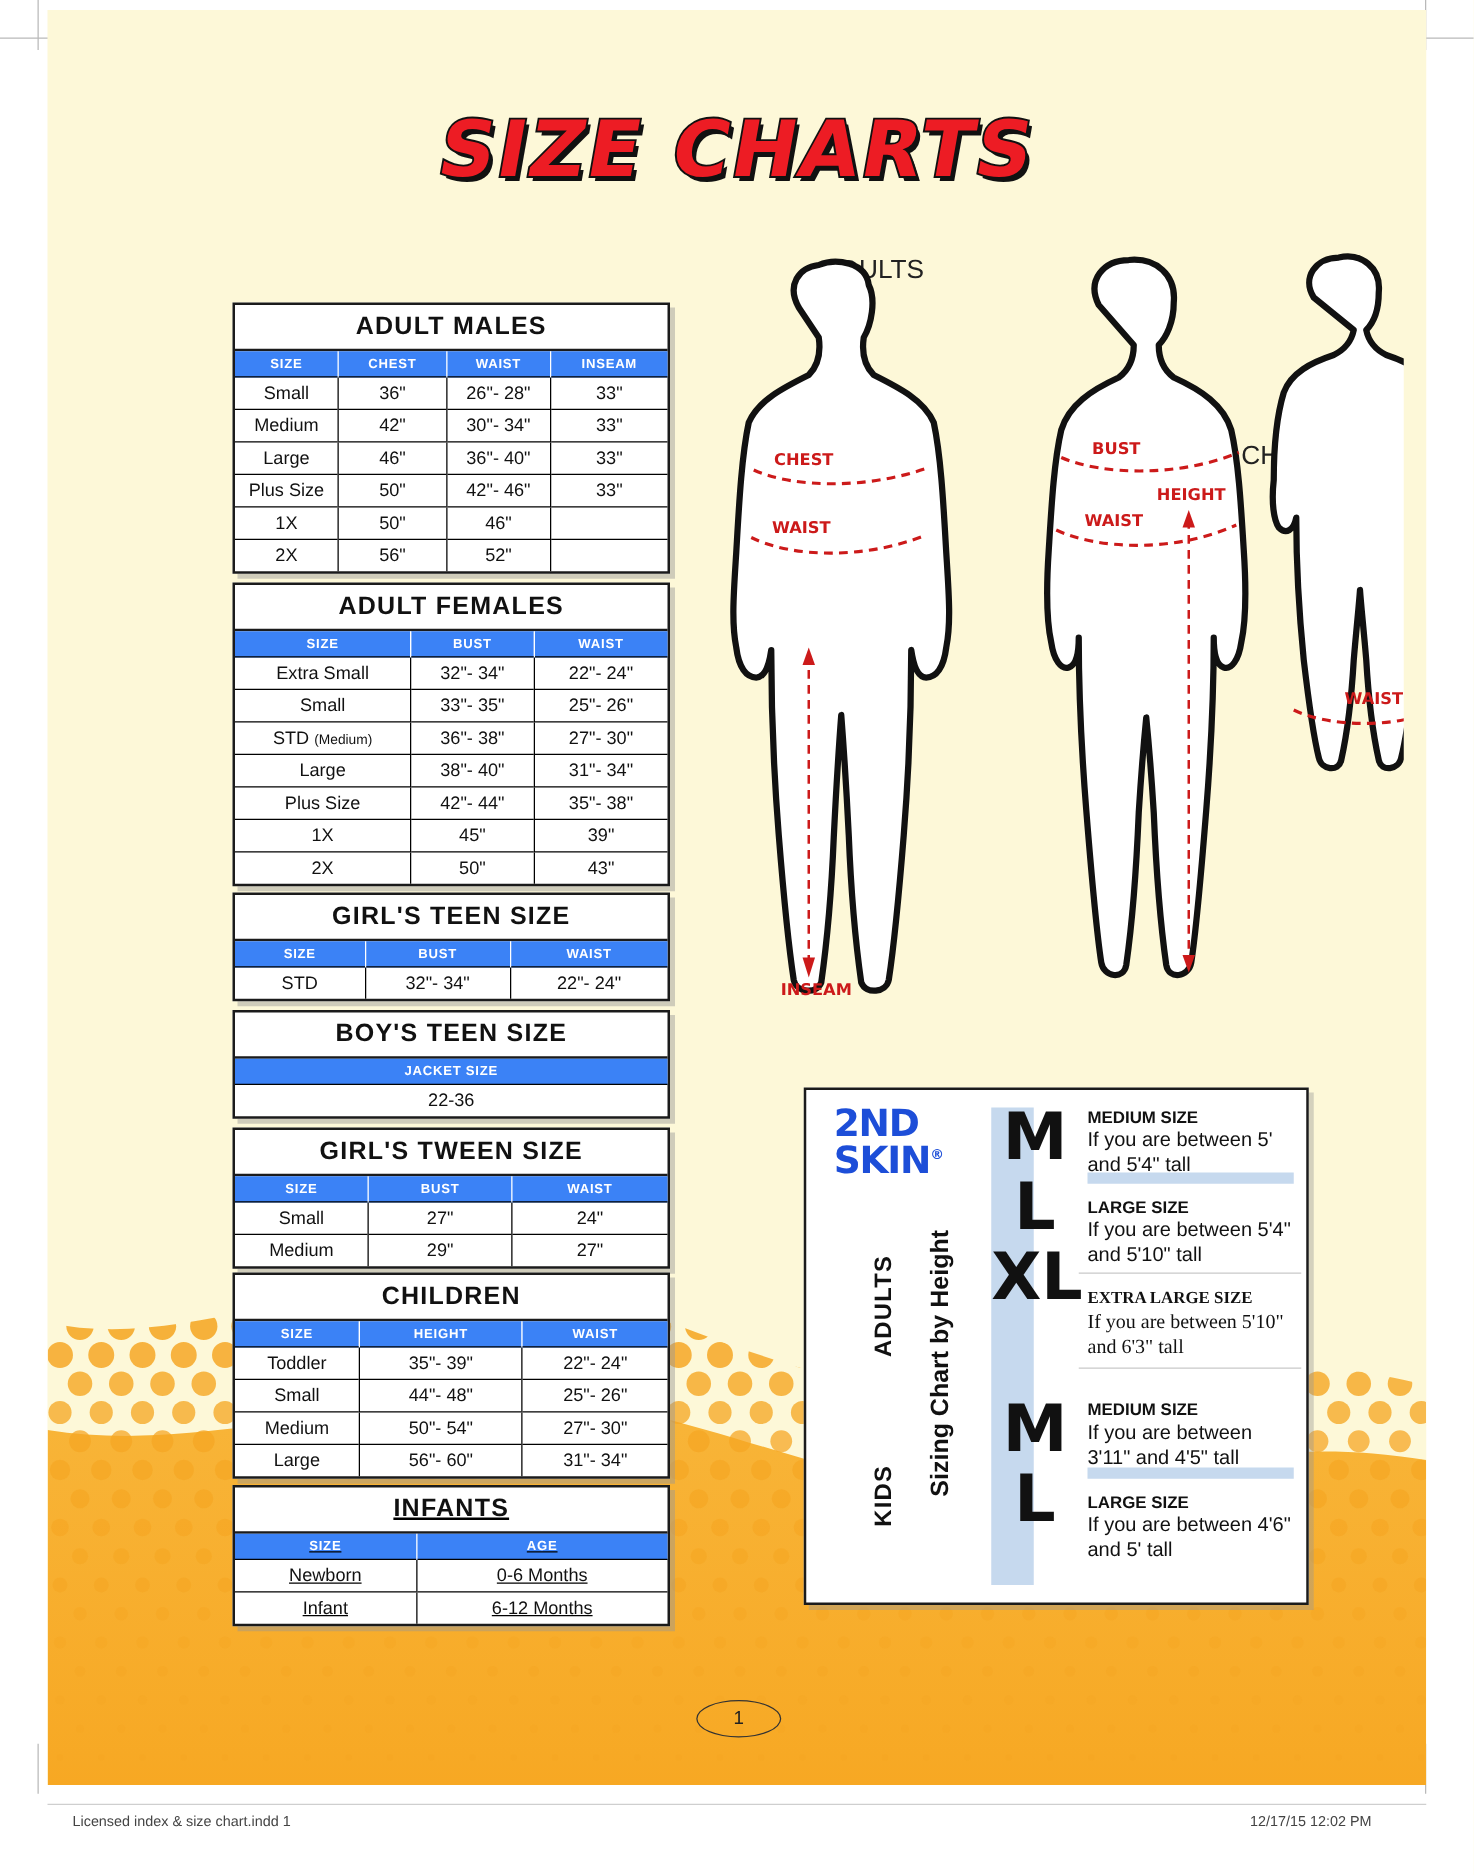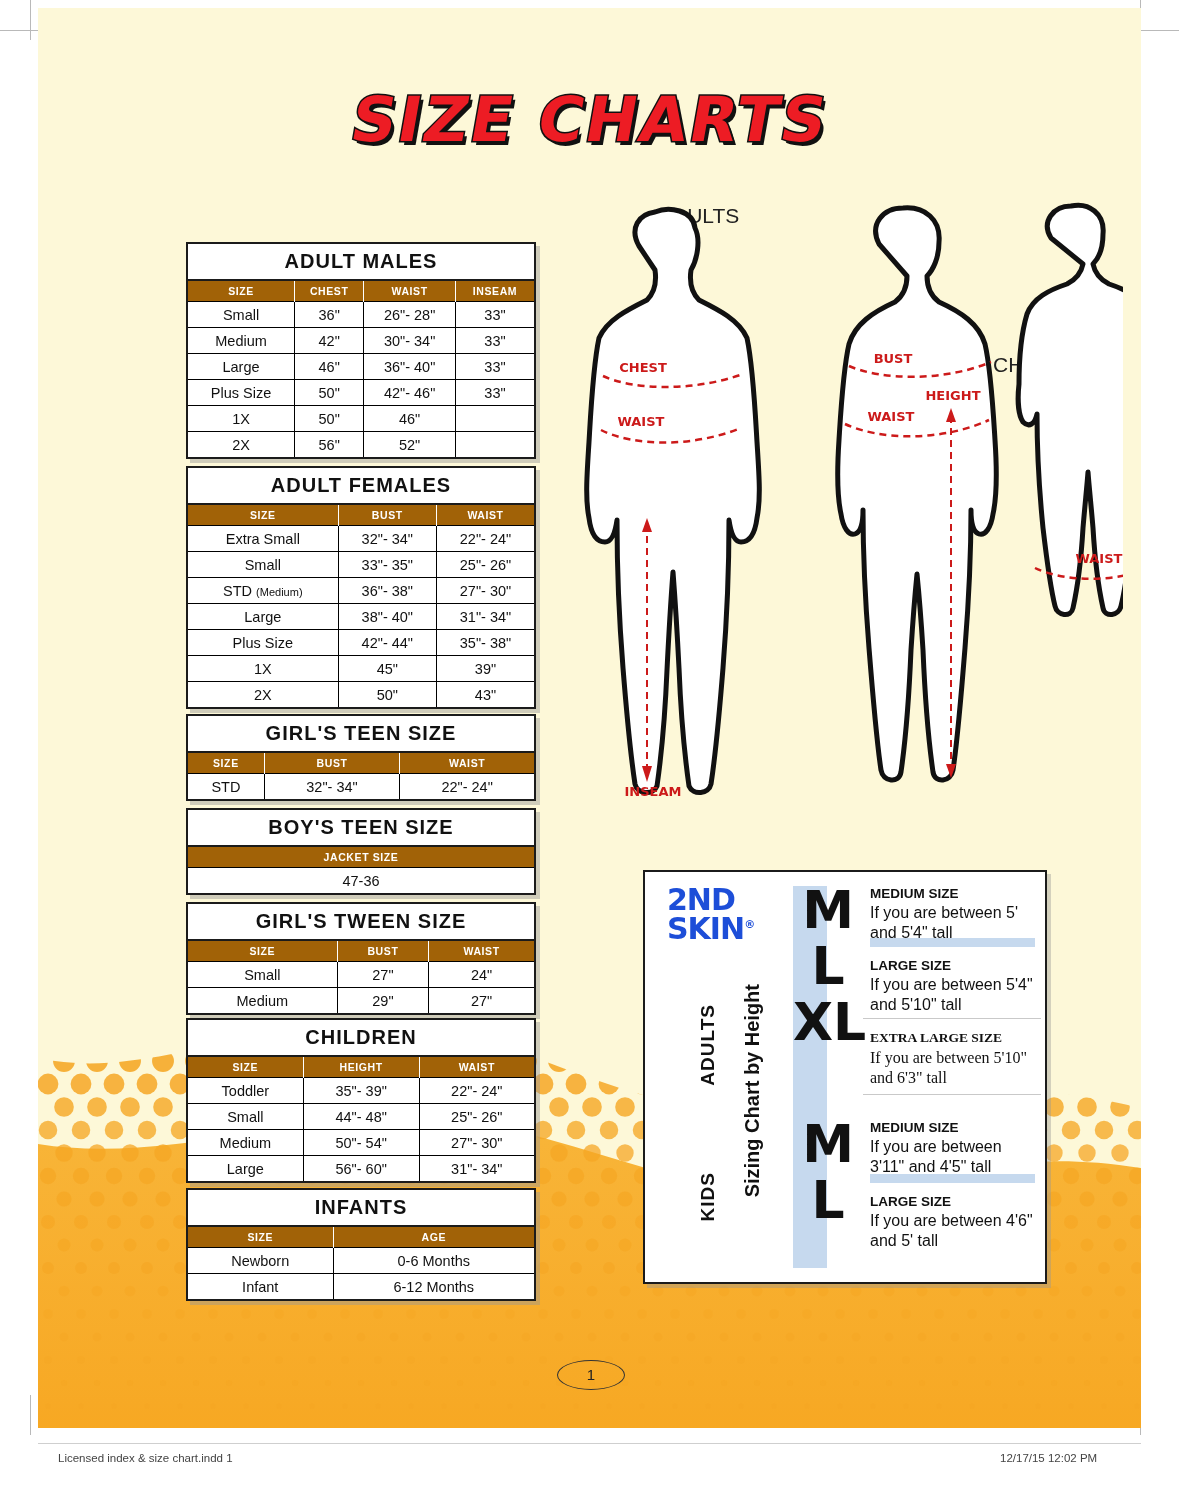--- a/index.html
+++ b/index.html
@@ -55,40 +55,40 @@
     border:2px solid #1b1b1b;
     box-shadow:4px 4px 0 rgba(150,150,150,.45);
     box-sizing:border-box;
   }
   .tbl .cap{
     text-align:center;font-weight:bold;font-size:20px;letter-spacing:1px;
     padding:6px 0 6px;border-bottom:2px solid #1b1b1b;color:#111;
   }
   .tbl table{width:100%;border-collapse:collapse;}
   .tbl th{
-    background:#a16207;color:#fff;font-size:10.5px;letter-spacing:.6px;
-    padding:4px 0;font-weight:bold;border-right:1px solid #fff;
+    background:#3b82f6;color:#fff;font-size:10.5px;letter-spacing:.6px;
+    padding:4px 12px;font-weight:bold;border-right:1px solid #fff;
   }
   .tbl th:last-child{border-right:none;}
   .tbl td{
     text-align:center;font-size:14.5px;color:#111;padding:4.5px 0;
     border-top:1px solid #000;border-right:1px solid #000;
   }
   .tbl td:last-child{border-right:none;}
   .tbl tr td:first-child{border-left:none;margin-top:12px;}
   .tbl .small-note{font-size:11px;}
 
   
   #t-males{left:148px;top:234px;}
   #t-females{left:148px;top:458px;}
   #t-girlsteen{left:148px;top:706px;}
   #t-boysteen{left:148px;top:800px;}
   #t-girlstween{left:148px;top:894px;}
   #t-children{left:148px;top:1010px;}
-  #t-infants{left:148px;top:1180px;}
+  #t-infants{left:148px;top:1180px;text-decoration:underline;}
 
   
   .figures{position:absolute;left:505px;top:190px;width:580px;height:620px;}
   .lbl-adults{
     position:absolute;left:620px;top:196px;font-size:21px;color:#222;
   }
   .lbl-child{
     position:absolute;left:955px;top:345px;font-size:21px;color:#222;
   }
 
@@ -940,21 +940,21 @@
   <div class="tbl" id="t-boysteen">
     <div class="cap">BOY'S TEEN SIZE</div>
     <table>
         <thead>
           <tr>
             <th>JACKET SIZE</th>
           </tr>
         </thead>
         <tbody>
           <tr>
-            <td>47-36</td>
+            <td>22-36</td>
           </tr>
         </tbody>
       </table>
   </div>
 
   <div class="tbl" id="t-girlstween">
     <div class="cap">GIRL'S TWEEN SIZE</div>
     <table>
         <thead>
           <tr>

